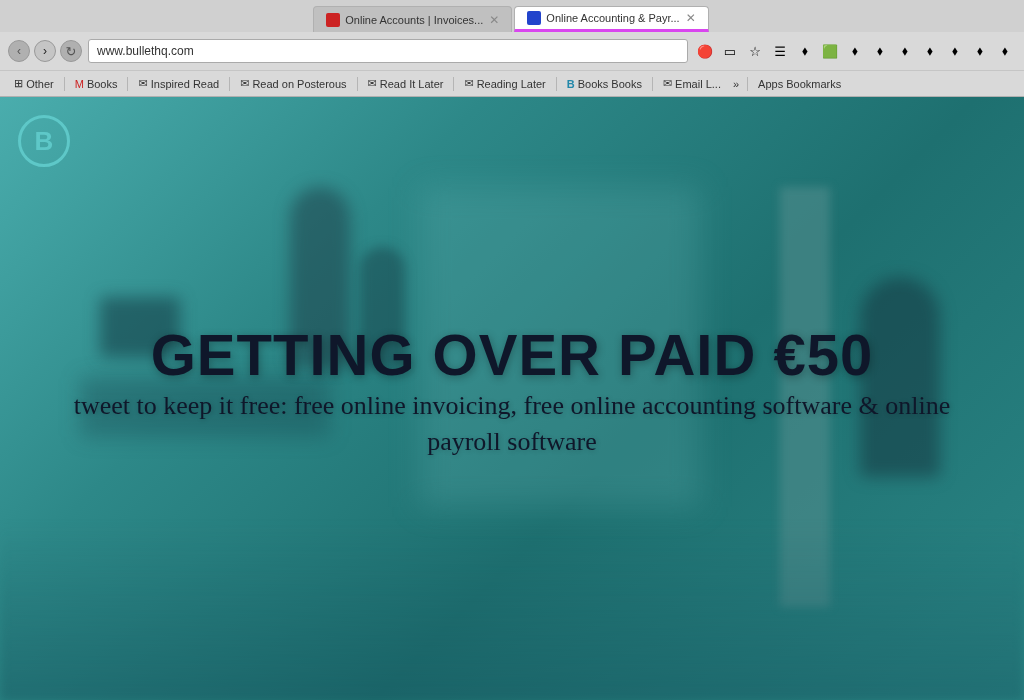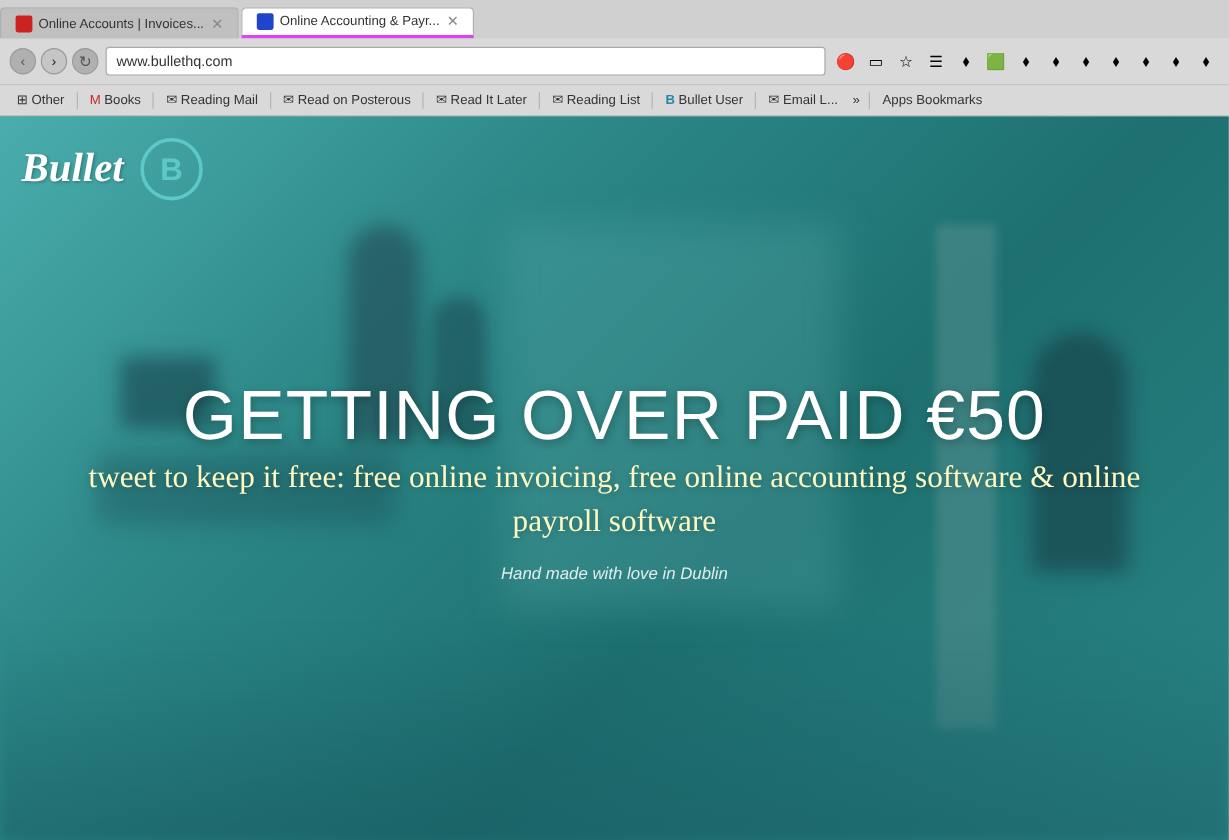--- a/index.html
+++ b/index.html
@@ -2,21 +2,21 @@
 <html><head>
   <meta charset="utf-8">
   <style>
     * { margin: 0; padding: 0; box-sizing: border-box; }
     body { width: 1024px; height: 700px; overflow: hidden; font-family: Arial, sans-serif; background: #f0f0f0; }
 
     
     .browser-chrome { background: #d9d9d9; border-bottom: 1px solid #b0b0b0; }
 
     
-    .tab-bar { display: flex; align-items: flex-end; padding: 6px 0 0 0; background: #d0d0d0; height: 32px; }
+    .tab-bar { display: flex; align-items: flex-end; padding: 6px 0 0 0; background: #d0d0d0; height: 32px; justify-content: center; }
     .tab { display: flex; align-items: center; height: 26px; padding: 0 12px; background: #c0c0c0; border: 1px solid #b0b0b0; border-bottom: none; border-radius: 4px 4px 0 0; font-size: 11px; color: #333; max-width: 200px; cursor: pointer; margin-right: 2px; }
     .tab.active { background: #ffffff; border-bottom: 3px solid #d946ef; z-index: 1; }
     .tab-close { margin-left: 6px; color: #888; font-size: 12px; cursor: pointer; }
     .tab-favicon { width: 14px; height: 14px; margin-right: 5px; border-radius: 2px; flex-shrink: 0; }
     .tab-label { white-space: nowrap; overflow: hidden; text-overflow: ellipsis; max-width: 140px; }
 
     
     .address-bar-area { display: flex; align-items: center; padding: 5px 8px; background: #d9d9d9; gap: 6px; height: 38px; }
     .nav-buttons { display: flex; gap: 4px; align-items: center; }
     .nav-btn { width: 22px; height: 22px; border-radius: 11px; background: #b0b0b0; display: flex; align-items: center; justify-content: center; font-size: 12px; color: #555; cursor: pointer; border: 1px solid #999; }
@@ -52,22 +52,22 @@
     .floor-reflection { position: absolute; bottom: 0; left: 0; right: 0; height: 180px; background: linear-gradient(to bottom, transparent, rgba(20,80,90,0.4)); filter: blur(5px); }
 
     
     .logo-area { position: absolute; top: 18px; left: 18px; display: flex; align-items: center; gap: 14px; }
     .logo-text { font-family: Georgia, serif; font-size: 34px; color: white; font-style: italic; font-weight: bold; text-shadow: 1px 1px 3px rgba(0,0,0,0.3); }
     .logo-circle { width: 52px; height: 52px; border-radius: 50%; border: 3px solid #5ec8c8; display: flex; align-items: center; justify-content: center; }
     .logo-b { font-size: 26px; font-weight: bold; color: #5ec8c8; font-family: Arial, sans-serif; }
 
     
     .main-content { position: absolute; top: 50%; left: 50%; transform: translate(-50%, -50%); text-align: center; width: 90%; }
-    .headline { font-size: 58px; font-weight: 400; color: #ffffff; text-shadow: 1px 2px 8px rgba(0,0,0,0.3); letter-spacing: 1px; font-family: Arial, sans-serif; }
-    .subheadline { font-size: 26px; color: #fef9c3; text-shadow: 1px 1px 5px rgba(0,0,0,0.2); font-weight: 300; line-height: 1.4; font-family: Georgia, serif; margin-bottom: 16px; }
+    .headline { font-size: 58px; font-weight: 700; color: #0f172a; text-shadow: 1px 2px 8px rgba(0,0,0,0.3); letter-spacing: 1px; font-family: Arial, sans-serif; }
+    .subheadline { font-size: 26px; color: #0f172a; text-shadow: 1px 1px 5px rgba(0,0,0,0.2); font-weight: 300; line-height: 1.4; font-family: Georgia, serif; margin-bottom: 16px; }
     .tagline { font-size: 14px; color: rgba(255,255,255,0.85); font-style: italic; }
 
     
     .fav-red { background: #cc2222; }
     .fav-blue { background: #2244cc; }
   </style>
 </head>
 <body>
 
 <div class="browser-chrome">
@@ -117,41 +117,41 @@
       <span>Other</span>
     </div>
     <div class="bm-sep"></div>
     <div class="bookmark-item">
       <span class="bookmark-icon" style="color:#cc2222;">M</span>
       <span>Books</span>
     </div>
     <div class="bm-sep"></div>
     <div class="bookmark-item">
       <span class="bookmark-icon">✉</span>
-      <span>Reading Mail</span>
+      <span>Inspired Read</span>
     </div>
     <div class="bm-sep"></div>
     <div class="bookmark-item">
       <span class="bookmark-icon">✉</span>
       <span>Read on Posterous</span>
     </div>
     <div class="bm-sep"></div>
     <div class="bookmark-item">
       <span class="bookmark-icon">✉</span>
       <span>Read It Later</span>
     </div>
     <div class="bm-sep"></div>
     <div class="bookmark-item">
       <span class="bookmark-icon">✉</span>
-      <span>Reading List</span>
+      <span>Reading Later</span>
     </div>
     <div class="bm-sep"></div>
     <div class="bookmark-item">
       <span class="bookmark-icon" style="color:#2288aa; font-weight:bold;">B</span>
-      <span>Bullet User</span>
+      <span>Books Books</span>
     </div>
     <div class="bm-sep"></div>
     <div class="bookmark-item">
       <span class="bookmark-icon">✉</span>
       <span>Email L...</span>
     </div>
     <span class="more-bookmarks">»</span>
     <div class="bm-sep"></div>
     <div class="bookmark-item">
       <span>Apps Bookmarks</span>
@@ -166,24 +166,22 @@
     <div class="desk1"></div>
     <div class="monitor1"></div>
     <div class="person1"></div>
     <div class="person2"></div>
     <div class="pillar"></div>
     <div class="person3"></div>
     <div class="floor-reflection"></div>
   </div>
 
   <div class="logo-area">
-    <span class="logo-text">Bullet</span>
     <div class="logo-circle">
       <span class="logo-b">B</span>
     </div>
   </div>
 
   <div class="main-content">
     <h1 class="headline">GETTING OVER PAID €50</h1>
     <p class="subheadline">tweet to keep it free: free online invoicing, free online accounting software &amp; online payroll software</p>
-    <p class="tagline">Hand made with love in Dublin</p>
   </div>
 </div>
 
 </body></html>

